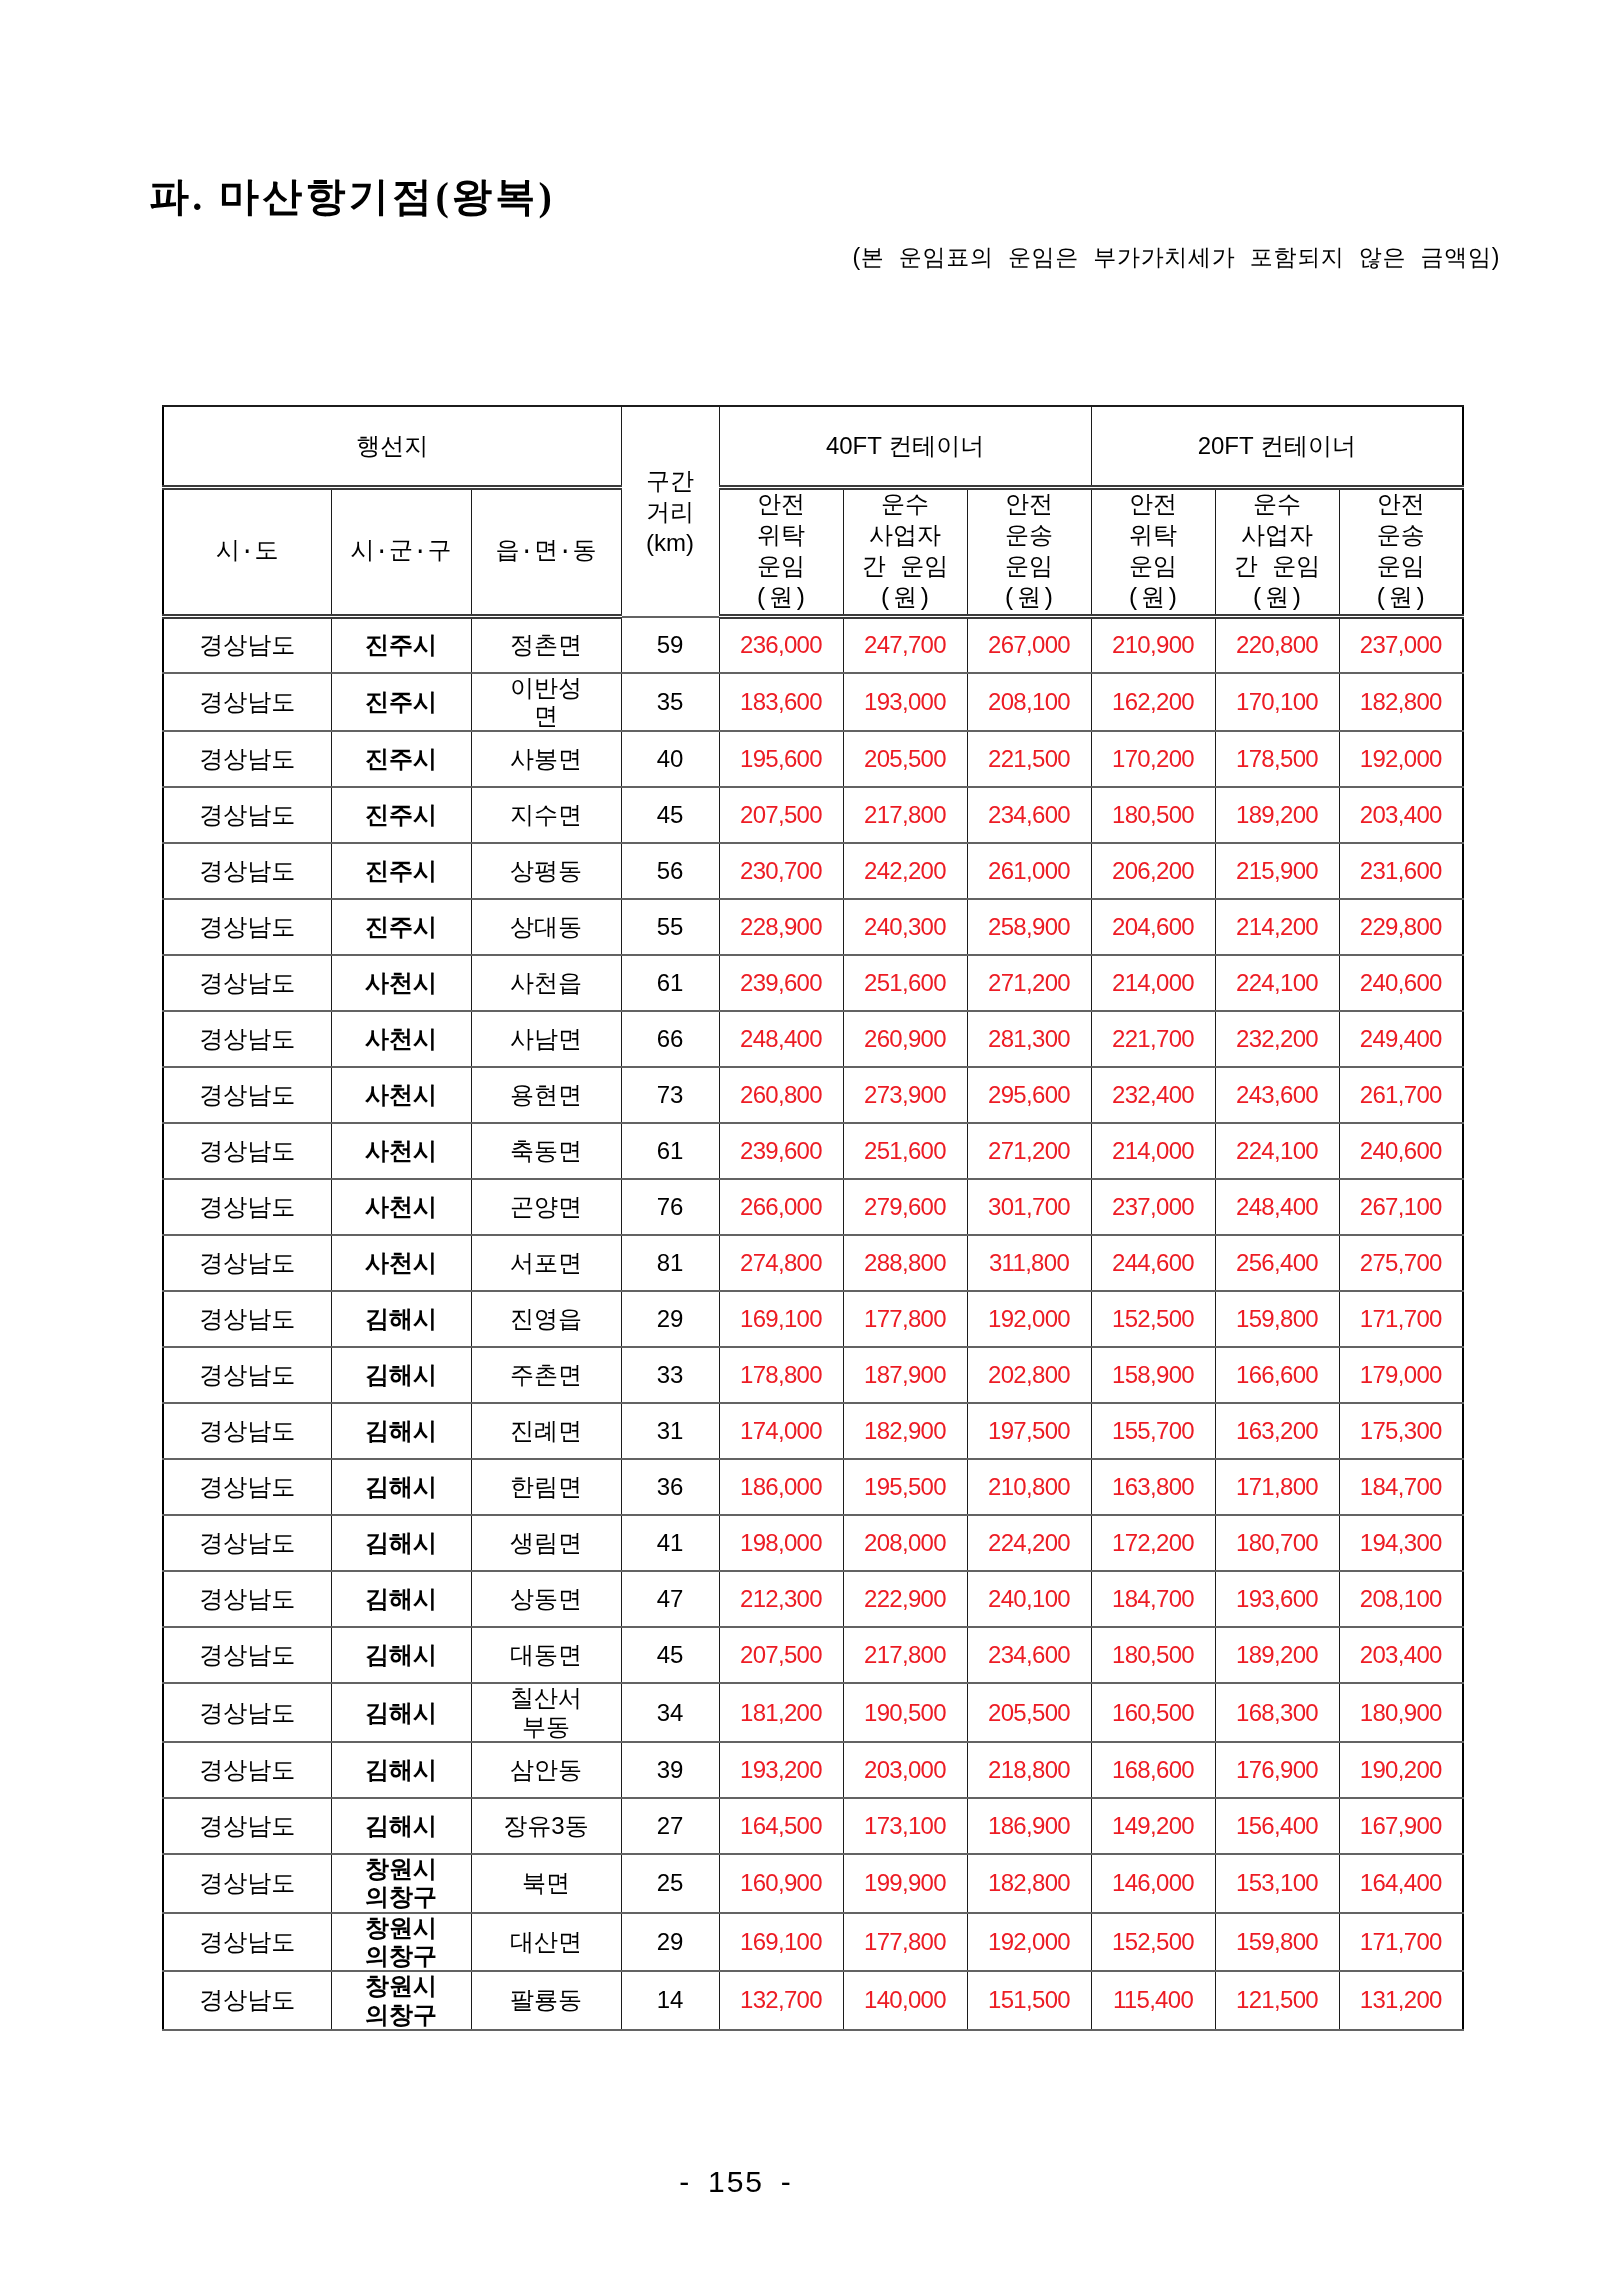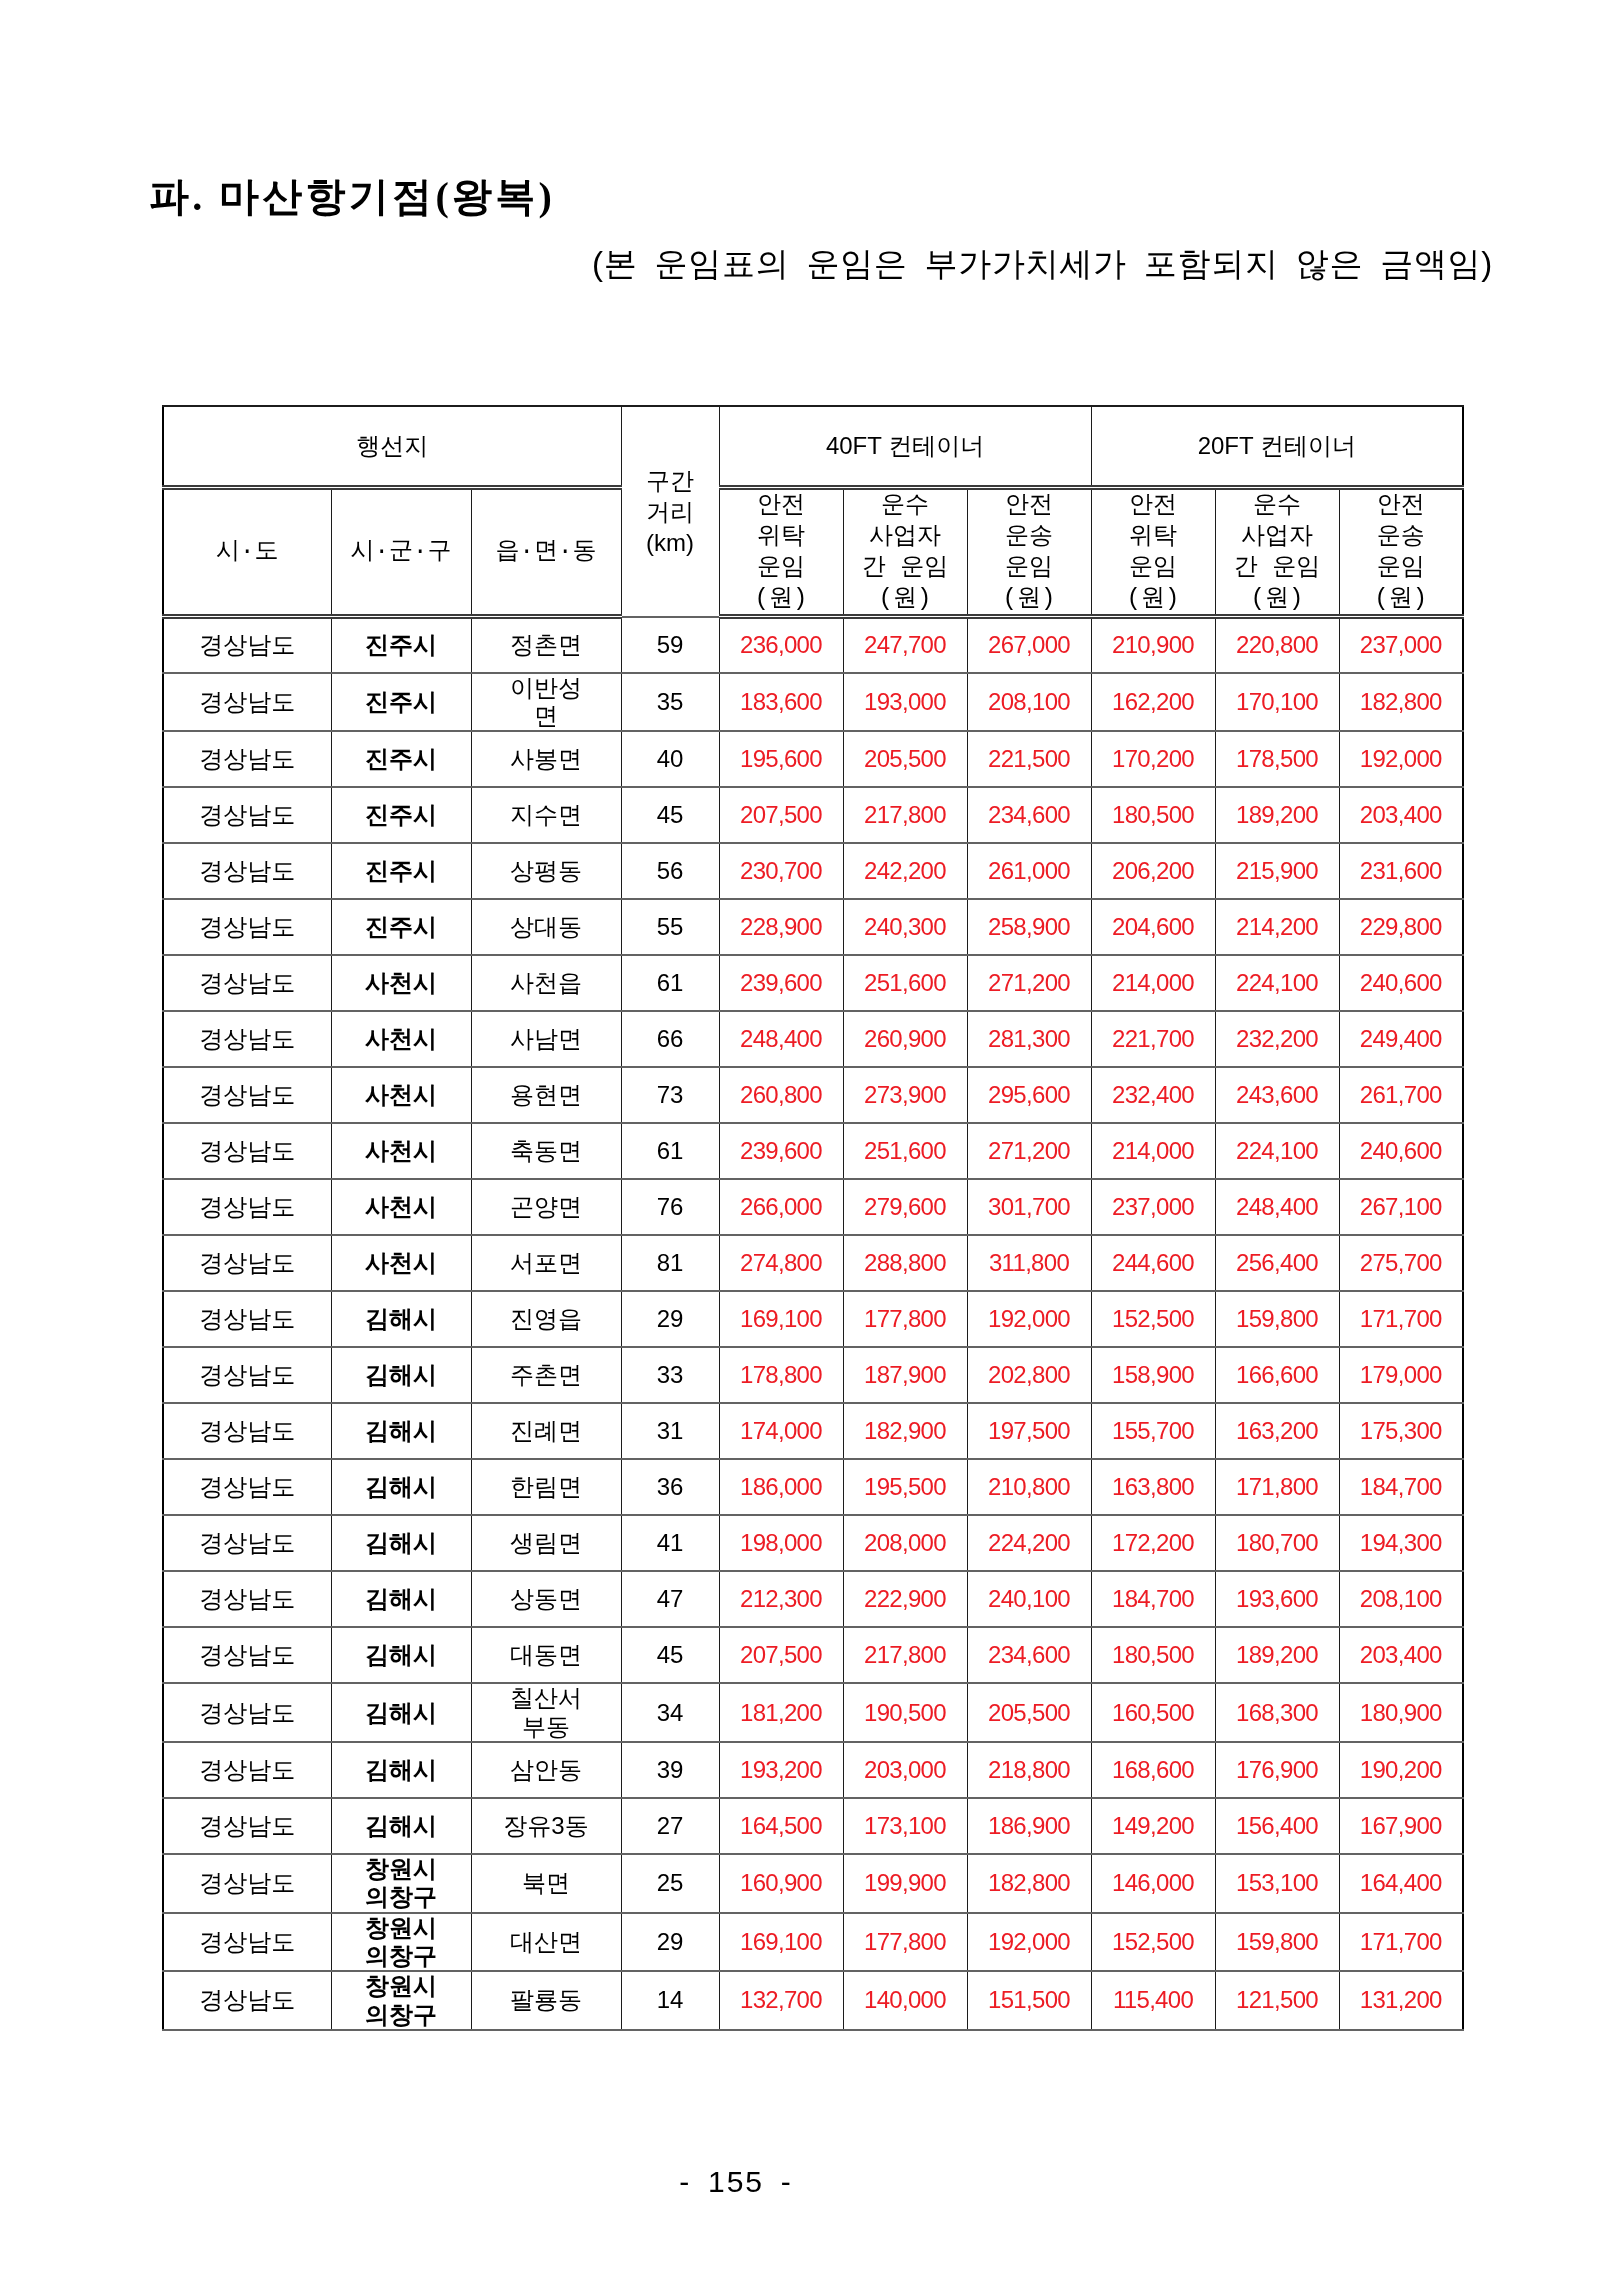--- a/index.html
+++ b/index.html
@@ -16,22 +16,22 @@
     left: 149px; top: 145px;
     font-family: "Liberation Serif", serif;
     font-weight: 700;
     font-size: 40px;
     letter-spacing: 3.3px;
     white-space: nowrap;
     margin-top: 24px;
   }
   .page-subtitle {
     position: absolute;
-    right: 123px; top: 242px;
-    font-size: 33px;
+    right: 116px; top: 242px;
+    font-size: 23px;
     letter-spacing: 0.7px;
     word-spacing: 7.2px;
     white-space: nowrap;
   }
   table.fare-table {
     position: absolute;
     left: 162px; top: 405px;
     width: 1299px;
     border-collapse: collapse;
     table-layout: fixed;

